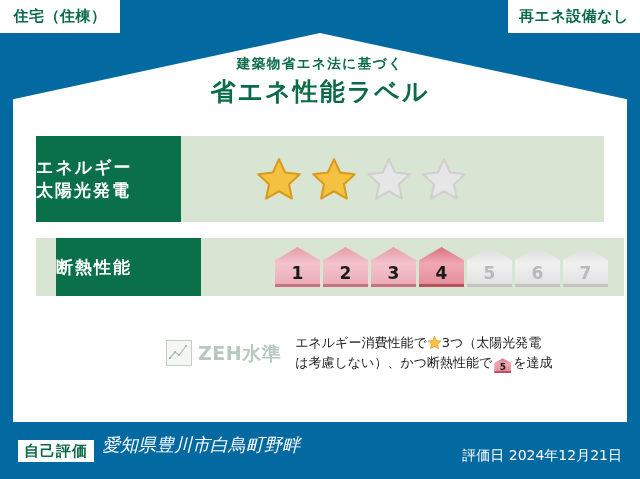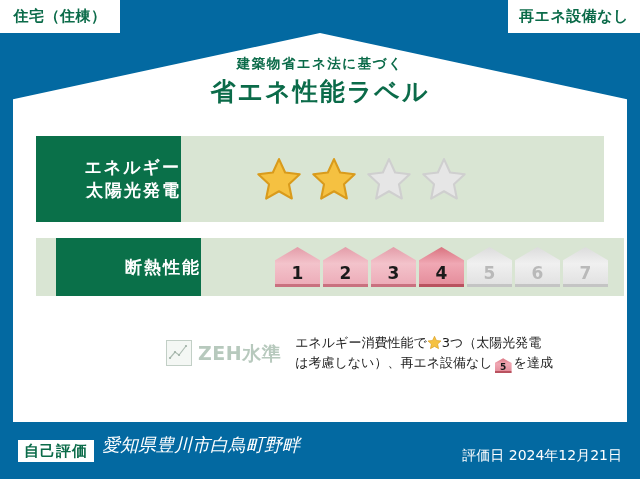--- a/index.html
+++ b/index.html
@@ -100,21 +100,21 @@
   #row-insulation { top: 205px; height: 58px; padding-left: 20px; }
 
   .perf-label {
     background: #0a7049;
     color: #ffffff;
     font-weight: bold;
     font-size: 17px;
     letter-spacing: 2px;
     display: flex;
     flex-direction: column;
-    align-items: flex-end;
+    align-items: flex-start;
     justify-content: center;
     flex: 0 0 145px;
     line-height: 1.35;
     text-align: center;
   }
   .perf-value {
     flex: 1 1 auto;
     display: flex;
     align-items: center;
     padding-left: 74px;
@@ -370,21 +370,21 @@
             <circle cx="8" cy="11" r="1.1" fill="#9fb0a5"></circle>
             <circle cx="12" cy="14" r="1.1" fill="#9fb0a5"></circle>
             <circle cx="19" cy="5" r="1.1" fill="#9fb0a5"></circle>
           </svg>
         </span>
         <span id="zeh-name">ZEH水準</span>
       </div>
       <div id="zeh-desc">
         <span>エネルギー消費性能で</span><span class="inline-star"><svg width="15" height="15" viewBox="0 0 24 24" aria-hidden="true">
               <polygon points="12,2 15.1,8.7 22.4,9.5 17,14.5 18.5,21.8 12,18.2 5.5,21.8 7,14.5 1.6,9.5 8.9,8.7" fill="#f5c141" stroke="#d99b1c" stroke-width="1"></polygon>
-            </svg></span><span>3つ（太陽光発電</span><br><span>は考慮しない）、再エネ設備なし</span><span class="inline-house"><span class="ih-shape"></span><span class="ih-num">5</span></span><span>を達成</span>
+            </svg></span><span>3つ（太陽光発電</span><br><span>は考慮しない）、かつ断熱性能で</span><span class="inline-house"><span class="ih-shape"></span><span class="ih-num">5</span></span><span>を達成</span>
       </div>
     </div>
 
   </div>
 
   <div id="footer-left">
     <span id="self-eval-badge">自己評価</span>
     <span id="address-text">愛知県豊川市白鳥町野畔</span>
   </div>
   <div id="footer-right">

